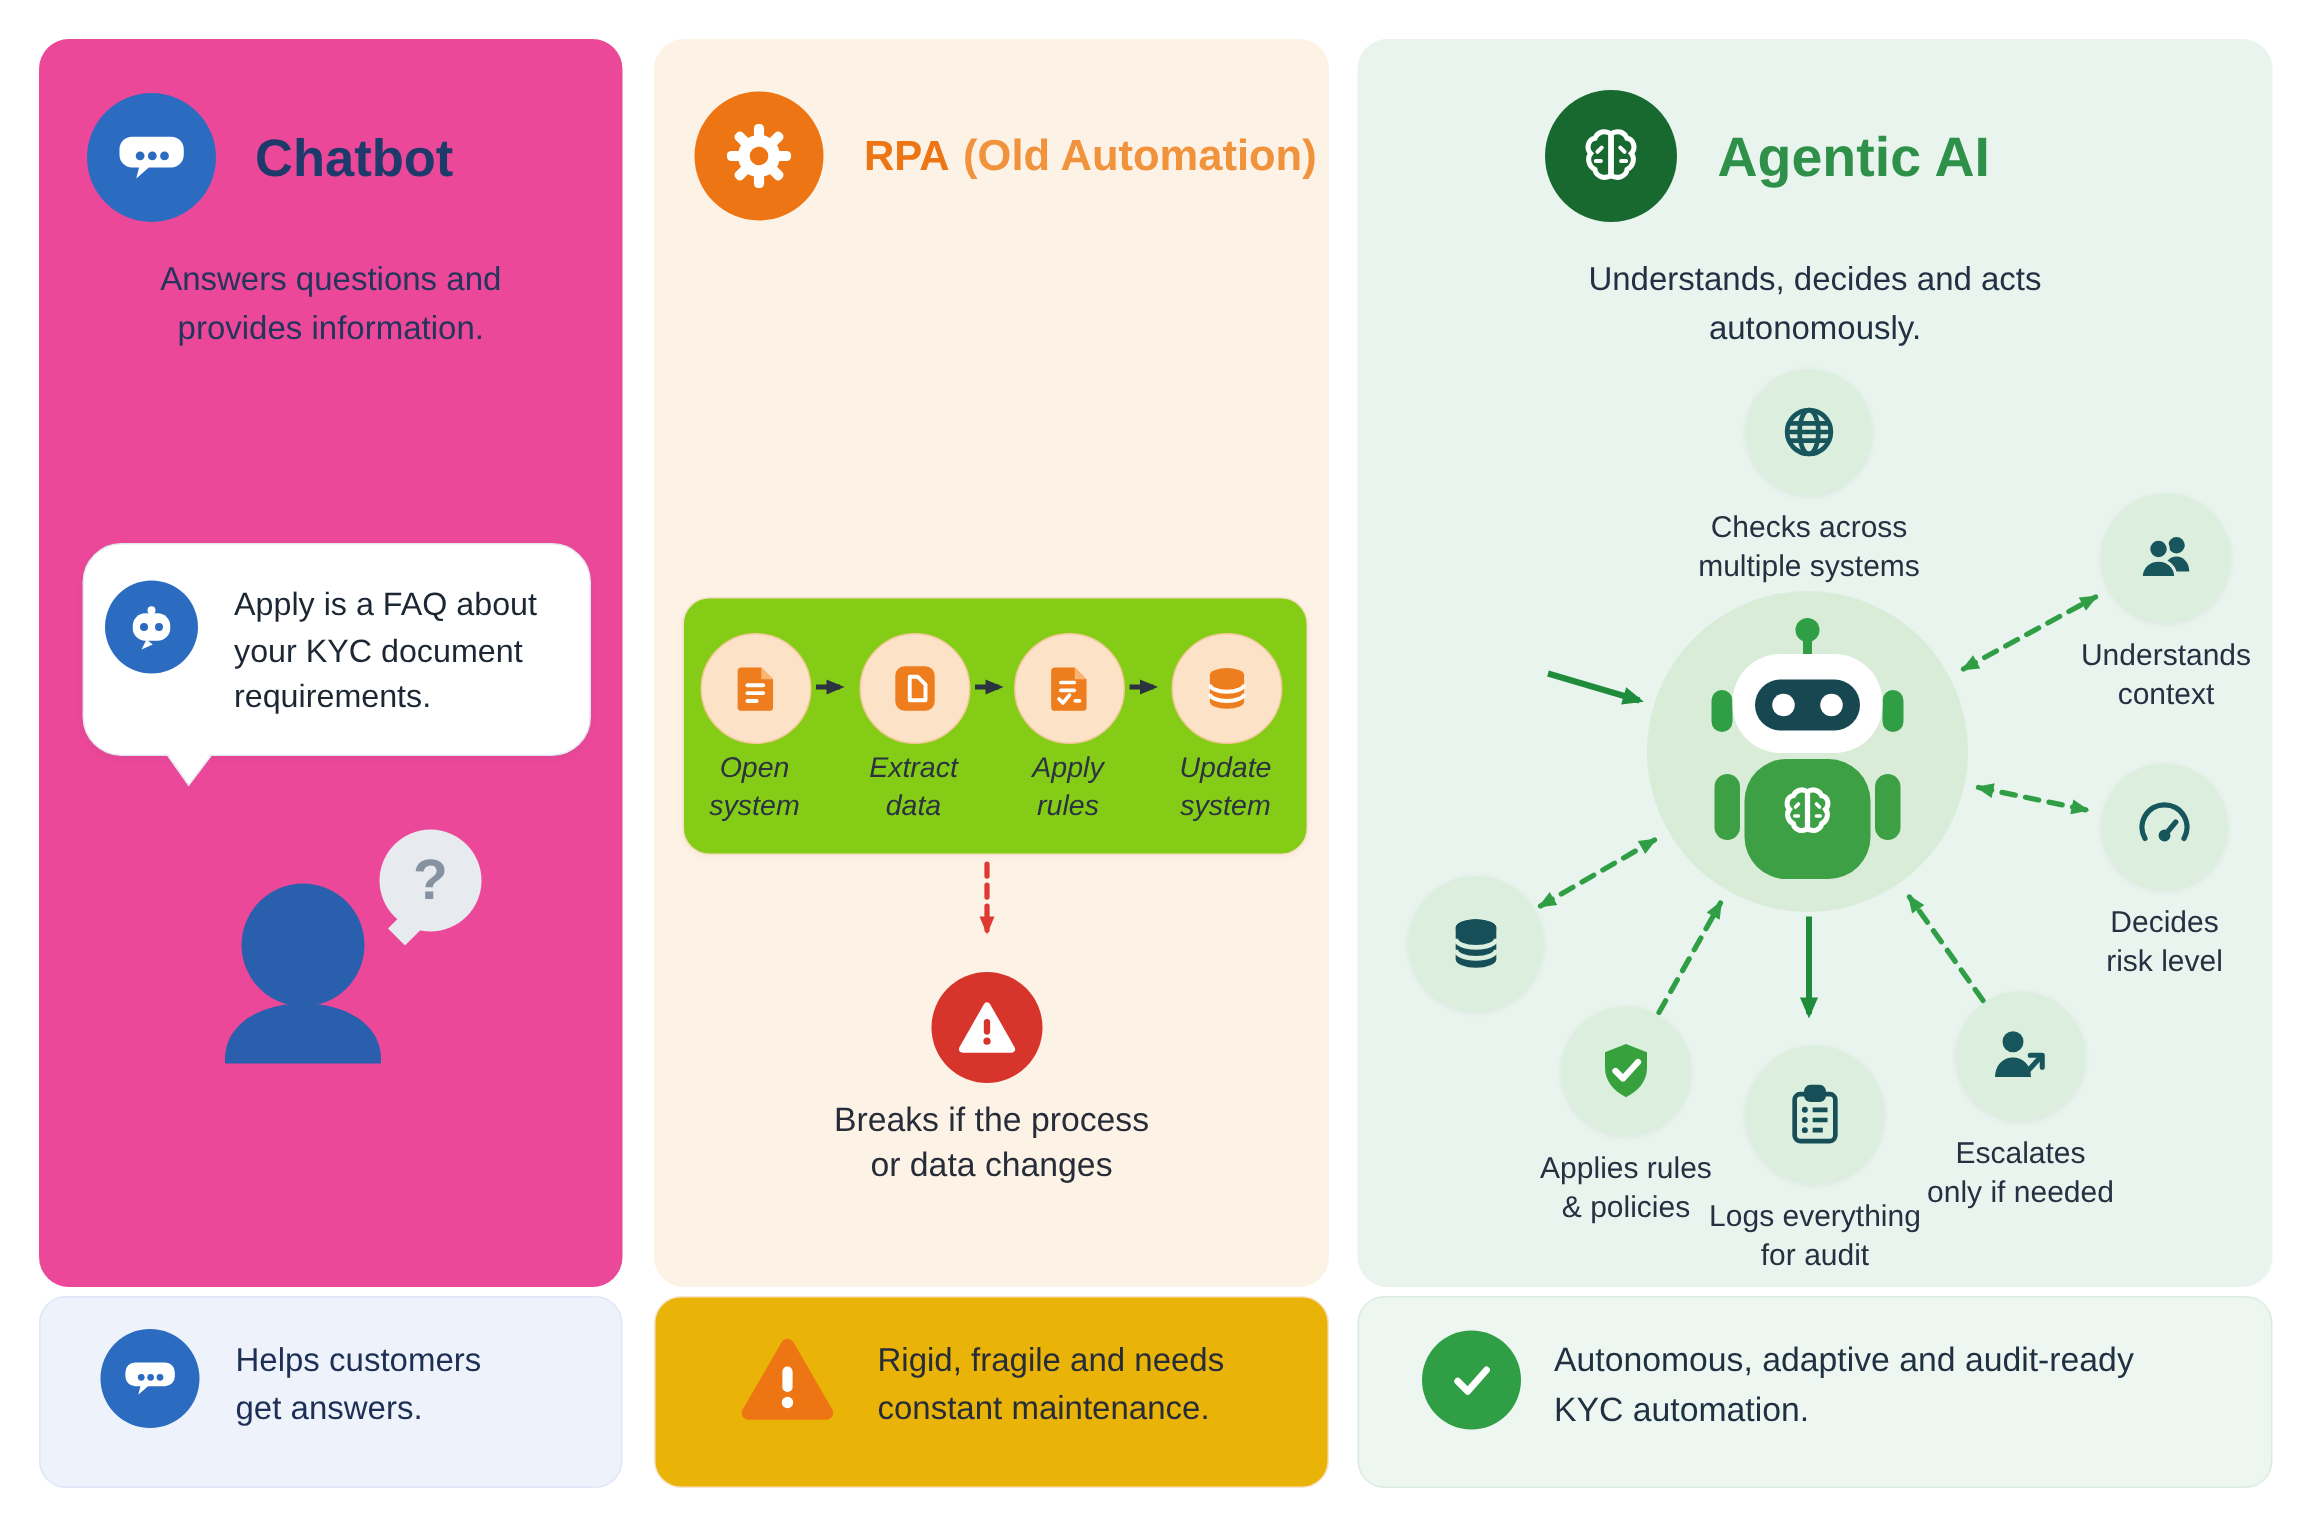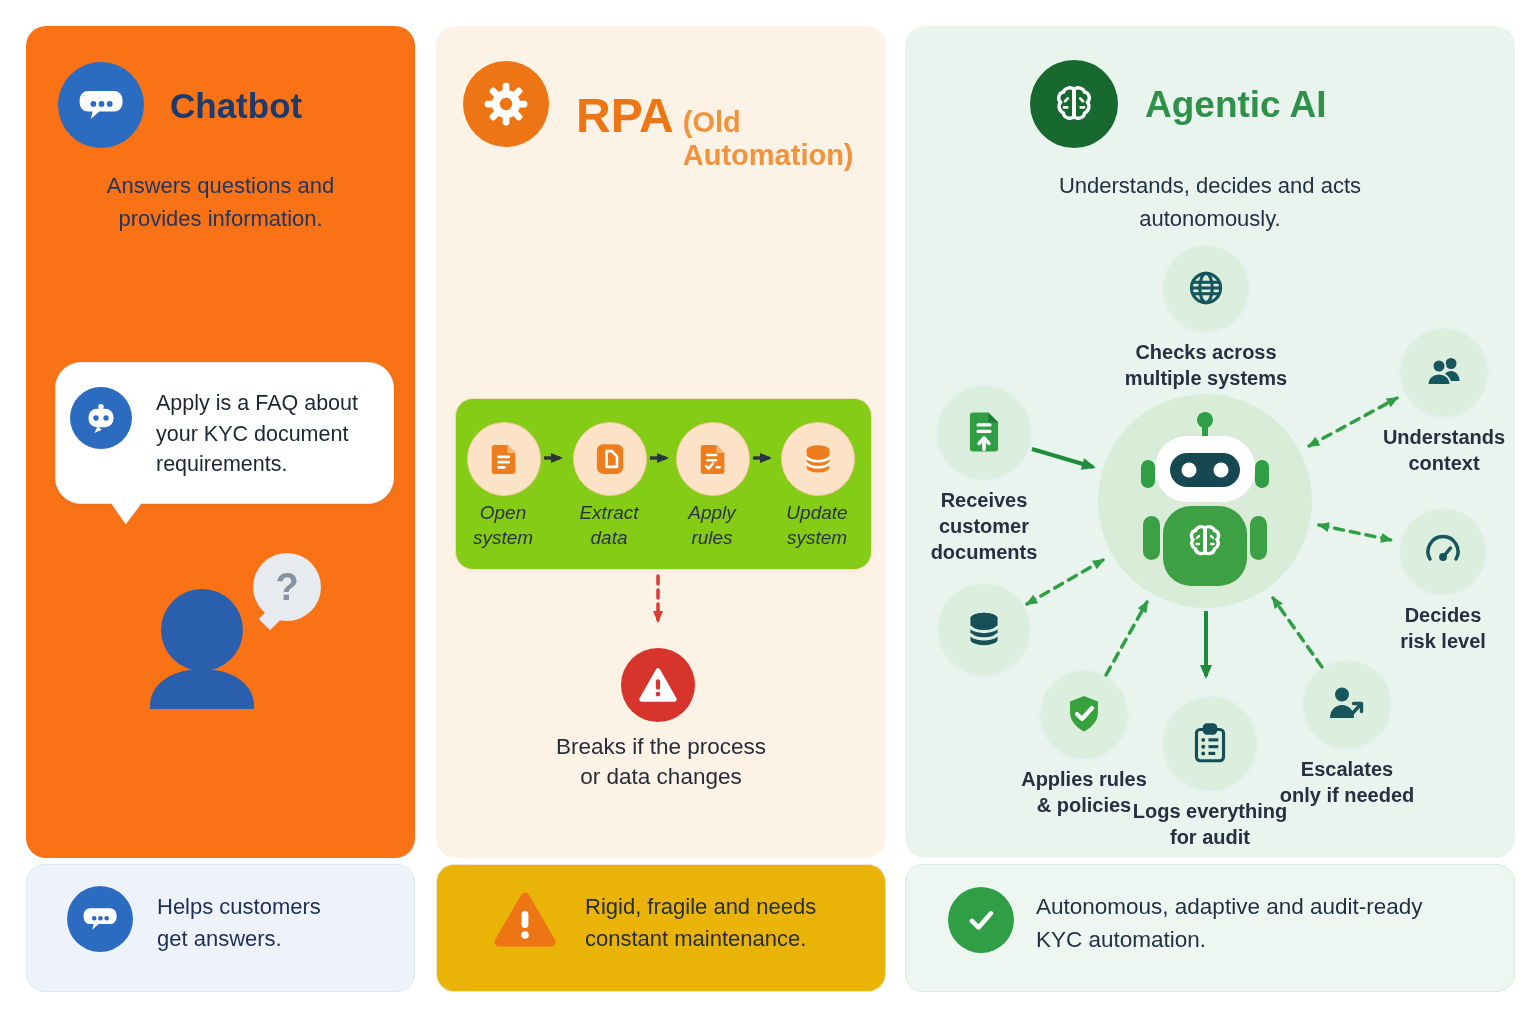--- a/index.html
+++ b/index.html
@@ -4,21 +4,21 @@
 <style>
   html,body{margin:0;padding:0;}
   body{width:1536px;height:1024px;background:#ffffff;position:relative;overflow:hidden;
        font-family:"Liberation Sans","DejaVu Sans",sans-serif;color:#22304a;}
   .abs{position:absolute;}
   .panel{position:absolute;border-radius:20px;}
   .pre{white-space:pre-line;}
   .circle{border-radius:50%;display:flex;align-items:center;justify-content:center;}
 
   
-  #p-chat{left:26px;top:26px;width:389px;height:832px;background:#f97316;}
+  #p-chat{left:26px;top:26px;width:389px;height:832px;background:#ec4899;}
   #p-chat-f{left:26px;top:864px;width:389px;height:128px;background:#eef3fb;border:1.5px solid #dde7f5;border-radius:18px;box-sizing:border-box;}
   .hdr-icon{position:absolute;width:86px;height:86px;}
   .blue-bg{background:#2b6cc1;}
   .orange-bg{background:#ee7513;}
   .dgreen-bg{background:#17692f;}
   .green-bg{background:#2f9e44;}
   .red-bg{background:#d7342c;}
   #chat-title{position:absolute;left:144px;top:60px;font-size:35px;font-weight:bold;color:#1d3a6b;}
   #chat-desc{position:absolute;left:0;right:0;top:144px;text-align:center;font-size:22px;line-height:1.48;color:#23355c;}
   #bubble{position:absolute;left:29px;top:336px;width:337px;height:140px;background:#fff;border:1.5px solid #e3e8f0;border-radius:26px;box-shadow:0 2px 6px rgba(30,50,90,.06);}
@@ -28,38 +28,38 @@
   #q-bubble{position:absolute;left:227px;top:527px;width:68px;height:68px;background:#e7eaef;color:#8792a1;font-size:38px;font-weight:bold;}
   #q-bubble .tail{position:absolute;left:9px;bottom:-6px;width:16px;height:16px;background:#e7eaef;transform:rotate(45deg);}
   #person-svg{position:absolute;left:106px;top:556px;}
   .f-icon{position:absolute;width:66px;height:66px;}
   .f-text{position:absolute;left:130px;top:26px;font-size:22px;line-height:1.45;color:#1d2f55;}
 
   
   #p-rpa{left:436px;top:26px;width:450px;height:832px;background:#fdf2e6;}
   #p-rpa-f{left:436px;top:864px;width:450px;height:128px;background:#eab308;border:1.5px solid #f8e3cb;border-radius:18px;box-sizing:border-box;}
   #rpa-title-row{position:absolute;left:140px;top:62px;display:flex;align-items:baseline;gap:9px;}
-  #rpa-title{font-size:48px;font-weight:bold;color:#ee7513;}
+  #rpa-title{font-size:28px;font-weight:bold;color:#ee7513;}
   #rpa-note{font-size:29px;font-weight:600;color:#f1923c;}
   #rpa-desc{position:absolute;left:0;right:0;top:144px;text-align:center;font-size:22px;line-height:1.48;color:#2a3140;}
   #flowbox{position:absolute;left:19px;top:372px;width:415px;height:170px;background:#84cc16;border:1.5px solid #f7ddc2;border-radius:18px;box-shadow:0 2px 5px rgba(160,90,20,.05);font-style:italic;}
   .step-circle{position:absolute;width:72px;height:72px;background:#fce3c8;border:1.5px solid #f6c89a;}
   .step-label{position:absolute;width:110px;text-align:center;font-size:19px;line-height:1.3;color:#2b3240;}
   #warn-circle{position:absolute;left:185px;top:622px;width:74px;height:74px;}
   #rpa-fail{position:absolute;left:0;right:0;top:706px;text-align:center;font-size:22.5px;line-height:1.35;color:#272d38;}
   #p-rpa-f .f-text{color:#272d38;left:148px;}
 
   
   #p-ai{left:905px;top:26px;width:610px;height:832px;background:#e9f4ee;}
   #p-ai-f{left:905px;top:864px;width:610px;height:128px;background:#edf6f1;border:1.5px solid #d9ebdf;border-radius:18px;box-sizing:border-box;}
   #ai-title{position:absolute;left:240px;top:58px;font-size:37px;font-weight:bold;color:#2f9149;}
   #ai-desc{position:absolute;left:0;right:0;top:144px;text-align:center;font-size:22px;line-height:1.48;color:#223043;}
   #robot-circle{position:absolute;left:193px;top:368px;width:214px;height:214px;background:#d9ecd8;z-index:1;}
   #ai-net{position:absolute;left:0;top:0;z-index:2;}
-  .node{position:absolute;display:flex;flex-direction:column;align-items:center;z-index:3;font-weight:bold;}
+  .node{position:absolute;display:flex;flex-direction:column;align-items:center;z-index:3;}
   .node-circle{background:#dceedd;box-shadow:0 1px 4px rgba(20,80,40,.08);}
   .node-label{margin-top:9px;text-align:center;font-size:20px;line-height:1.3;color:#253041;}
   #p-ai-f .f-text{color:#1f3040;font-size:22.5px;}
 </style>
 </head>
 <body>
 
 <svg width="0" height="0" style="position:absolute">
   <defs>
     <marker id="ah-gd" markerUnits="userSpaceOnUse" markerWidth="16" markerHeight="14" refX="11" refY="6" orient="auto-start-reverse">
@@ -285,37 +285,20 @@
           <ellipse cx="24" cy="24" rx="6" ry="14"></ellipse>
           <line x1="11.5" y1="18.5" x2="36.5" y2="18.5"></line>
           <line x1="10" y1="24" x2="38" y2="24"></line>
           <line x1="11.5" y1="29.5" x2="36.5" y2="29.5"></line>
         </svg>
     </div>
     <div class="node-label pre">Checks across
 multiple systems</div>
   </div>
 
-  <div class="node" style="left:4px;top:360px;width:150px;">
-    <div class="node-circle circle" style="width:92px;height:92px;">
-      <svg width="52" height="52" viewBox="0 0 48 48">
-          <path d="M14,6 h14 l9,9 v24 a3,3 0 0 1 -3,3 h-20 a3,3 0 0 1 -3,-3 v-30 a3,3 0 0 1 3,-3 z" fill="#2f9e44"></path>
-          <path d="M28,6 v9 h9 z" fill="#1f7a33"></path>
-          <rect x="17" y="16" width="14" height="3" rx="1.5" fill="#fff"></rect>
-          <rect x="17" y="22" width="14" height="3" rx="1.5" fill="#fff"></rect>
-          <g stroke="#fff" stroke-width="3.4" stroke-linecap="round" stroke-linejoin="round" fill="none">
-            <path d="M24,40 v-10"></path>
-            <path d="M19.5,34.5 L24,29.5 l4.5,5"></path>
-          </g>
-        </svg>
-    </div>
-    <div class="node-label pre">Receives
-customer
-documents</div>
-  </div>
 
   <div class="node" style="left:469px;top:303px;width:140px;">
     <div class="node-circle circle" style="width:86px;height:86px;">
       <svg width="48" height="48" viewBox="0 0 48 48" fill="#18565e">
           <circle cx="31" cy="15.5" r="5.5"></circle>
           <path d="M22.5,33 c0,-6 4,-10 8.5,-10 s8.5,4 8.5,10 z"></path>
           <circle cx="19" cy="18" r="6.5" stroke="#dceedd" stroke-width="2"></circle>
           <path d="M7.5,37 c0,-7 5,-11.5 11.5,-11.5 s11.5,4.5 11.5,11.5 z" stroke="#dceedd" stroke-width="2"></path>
         </svg>
     </div>

